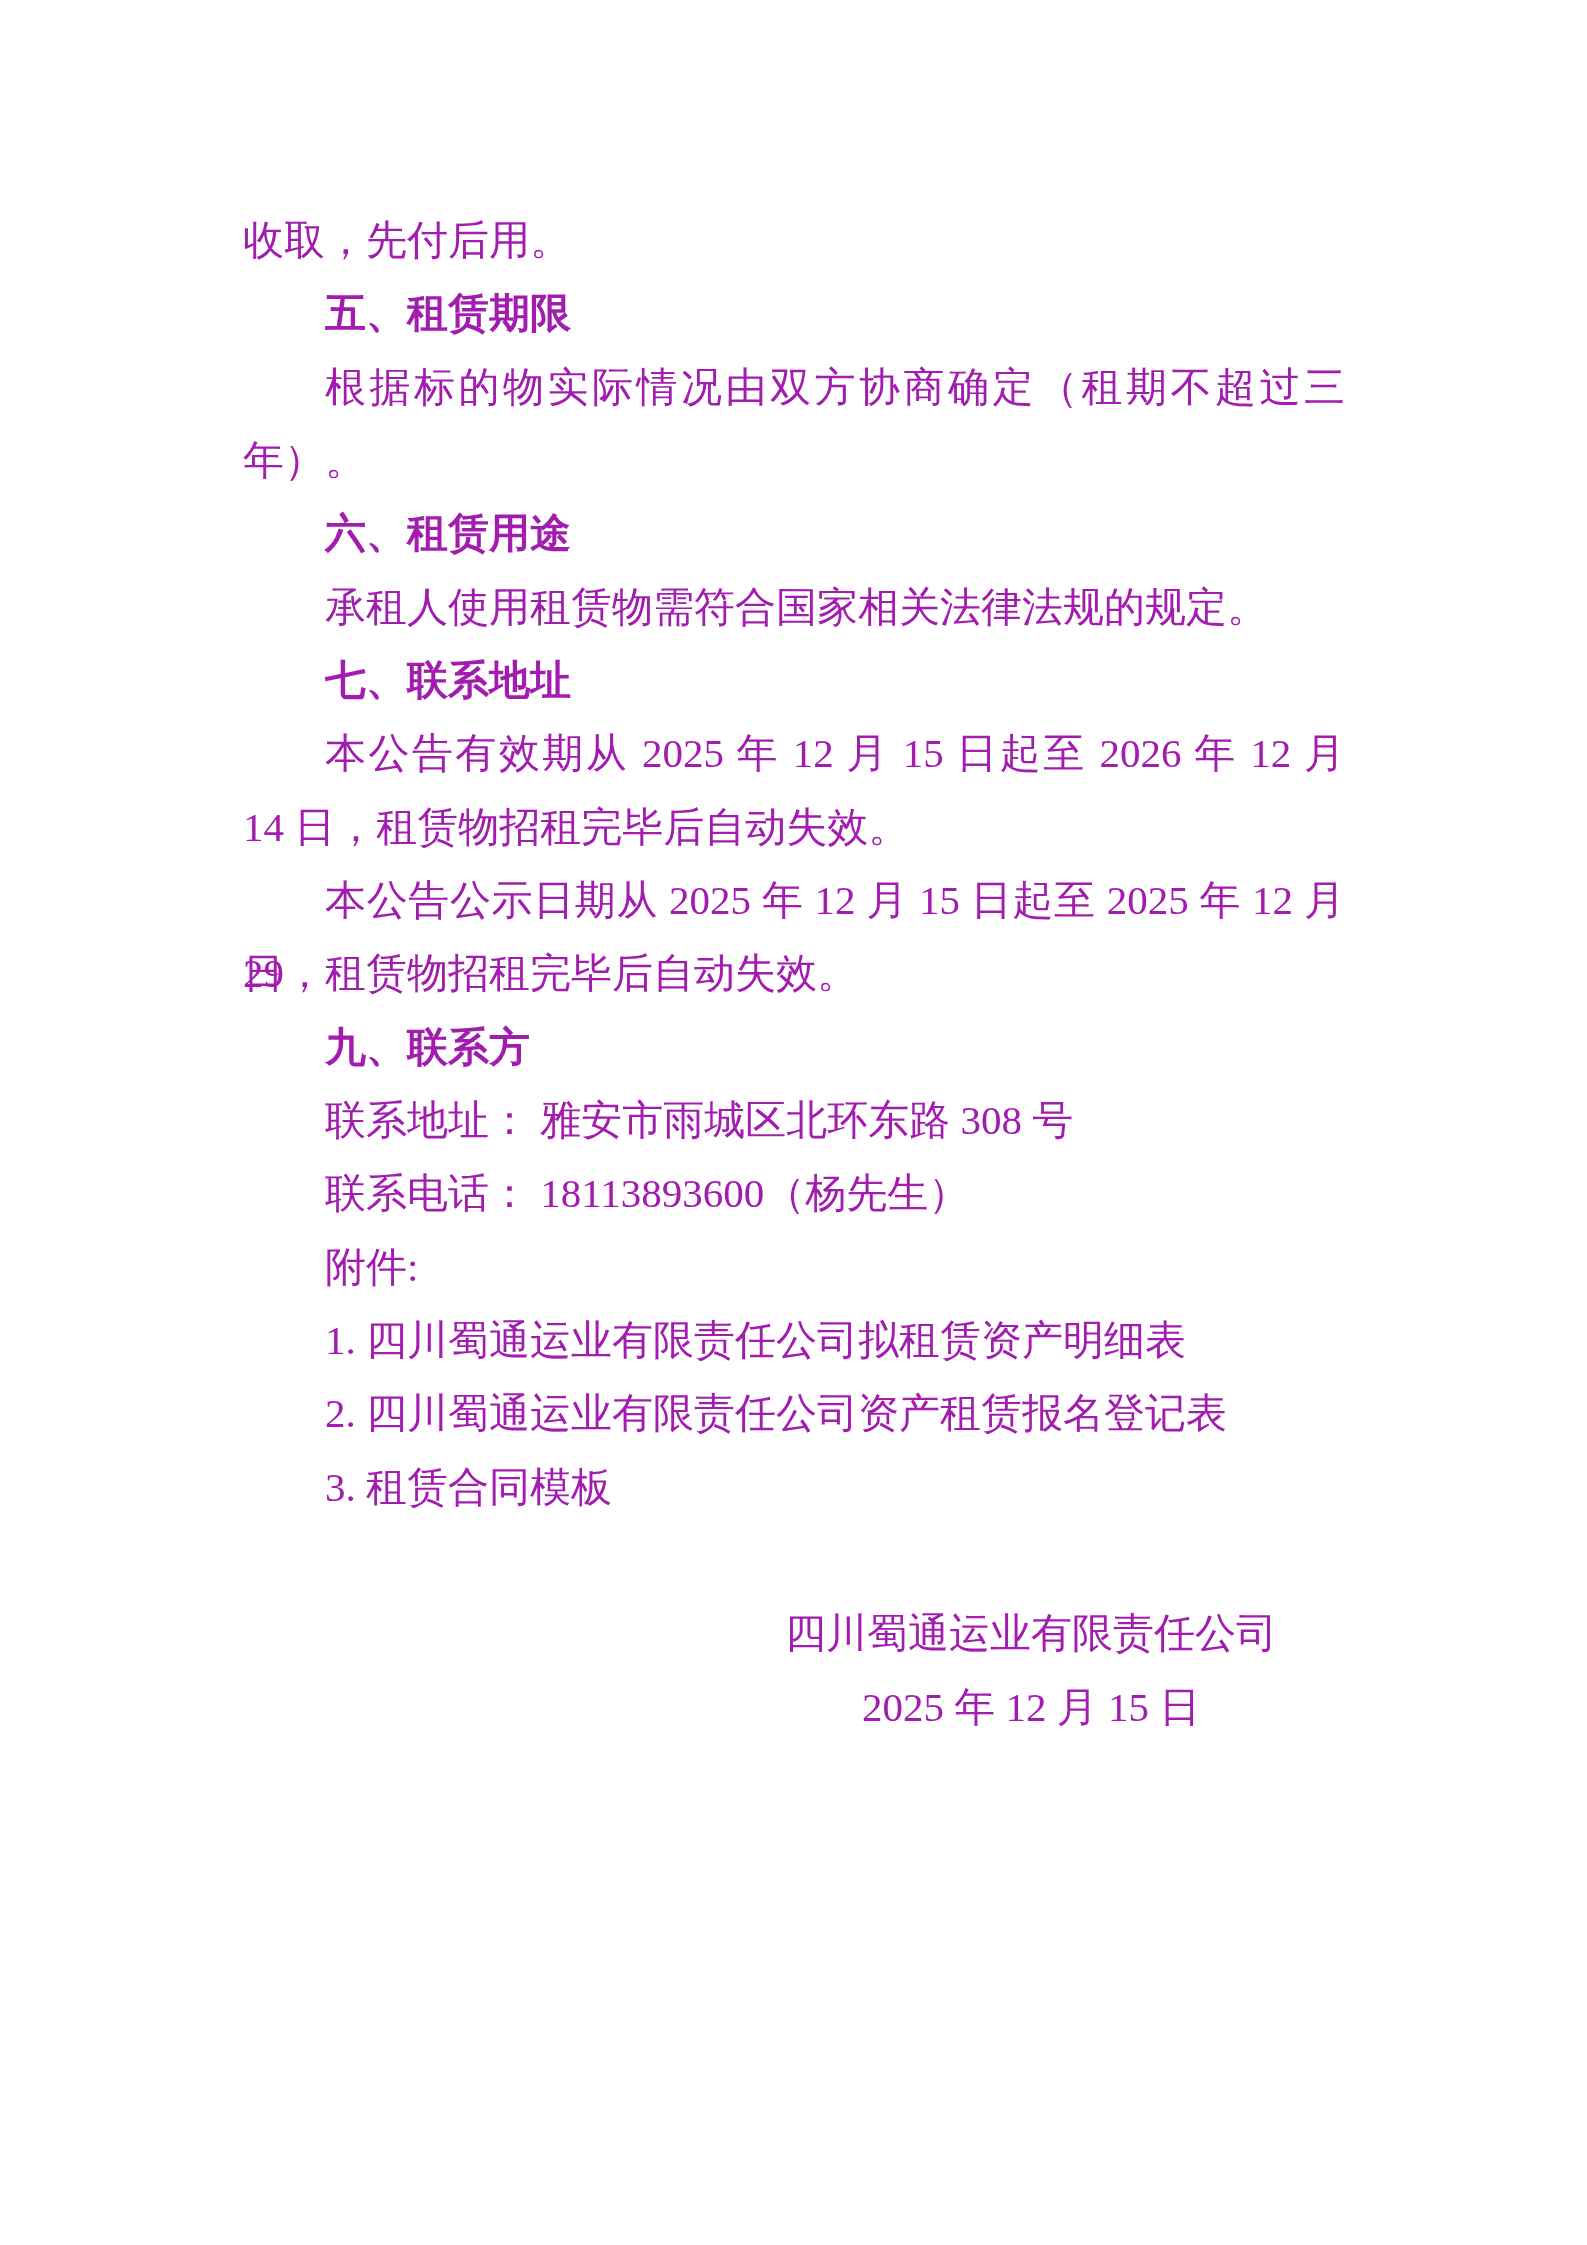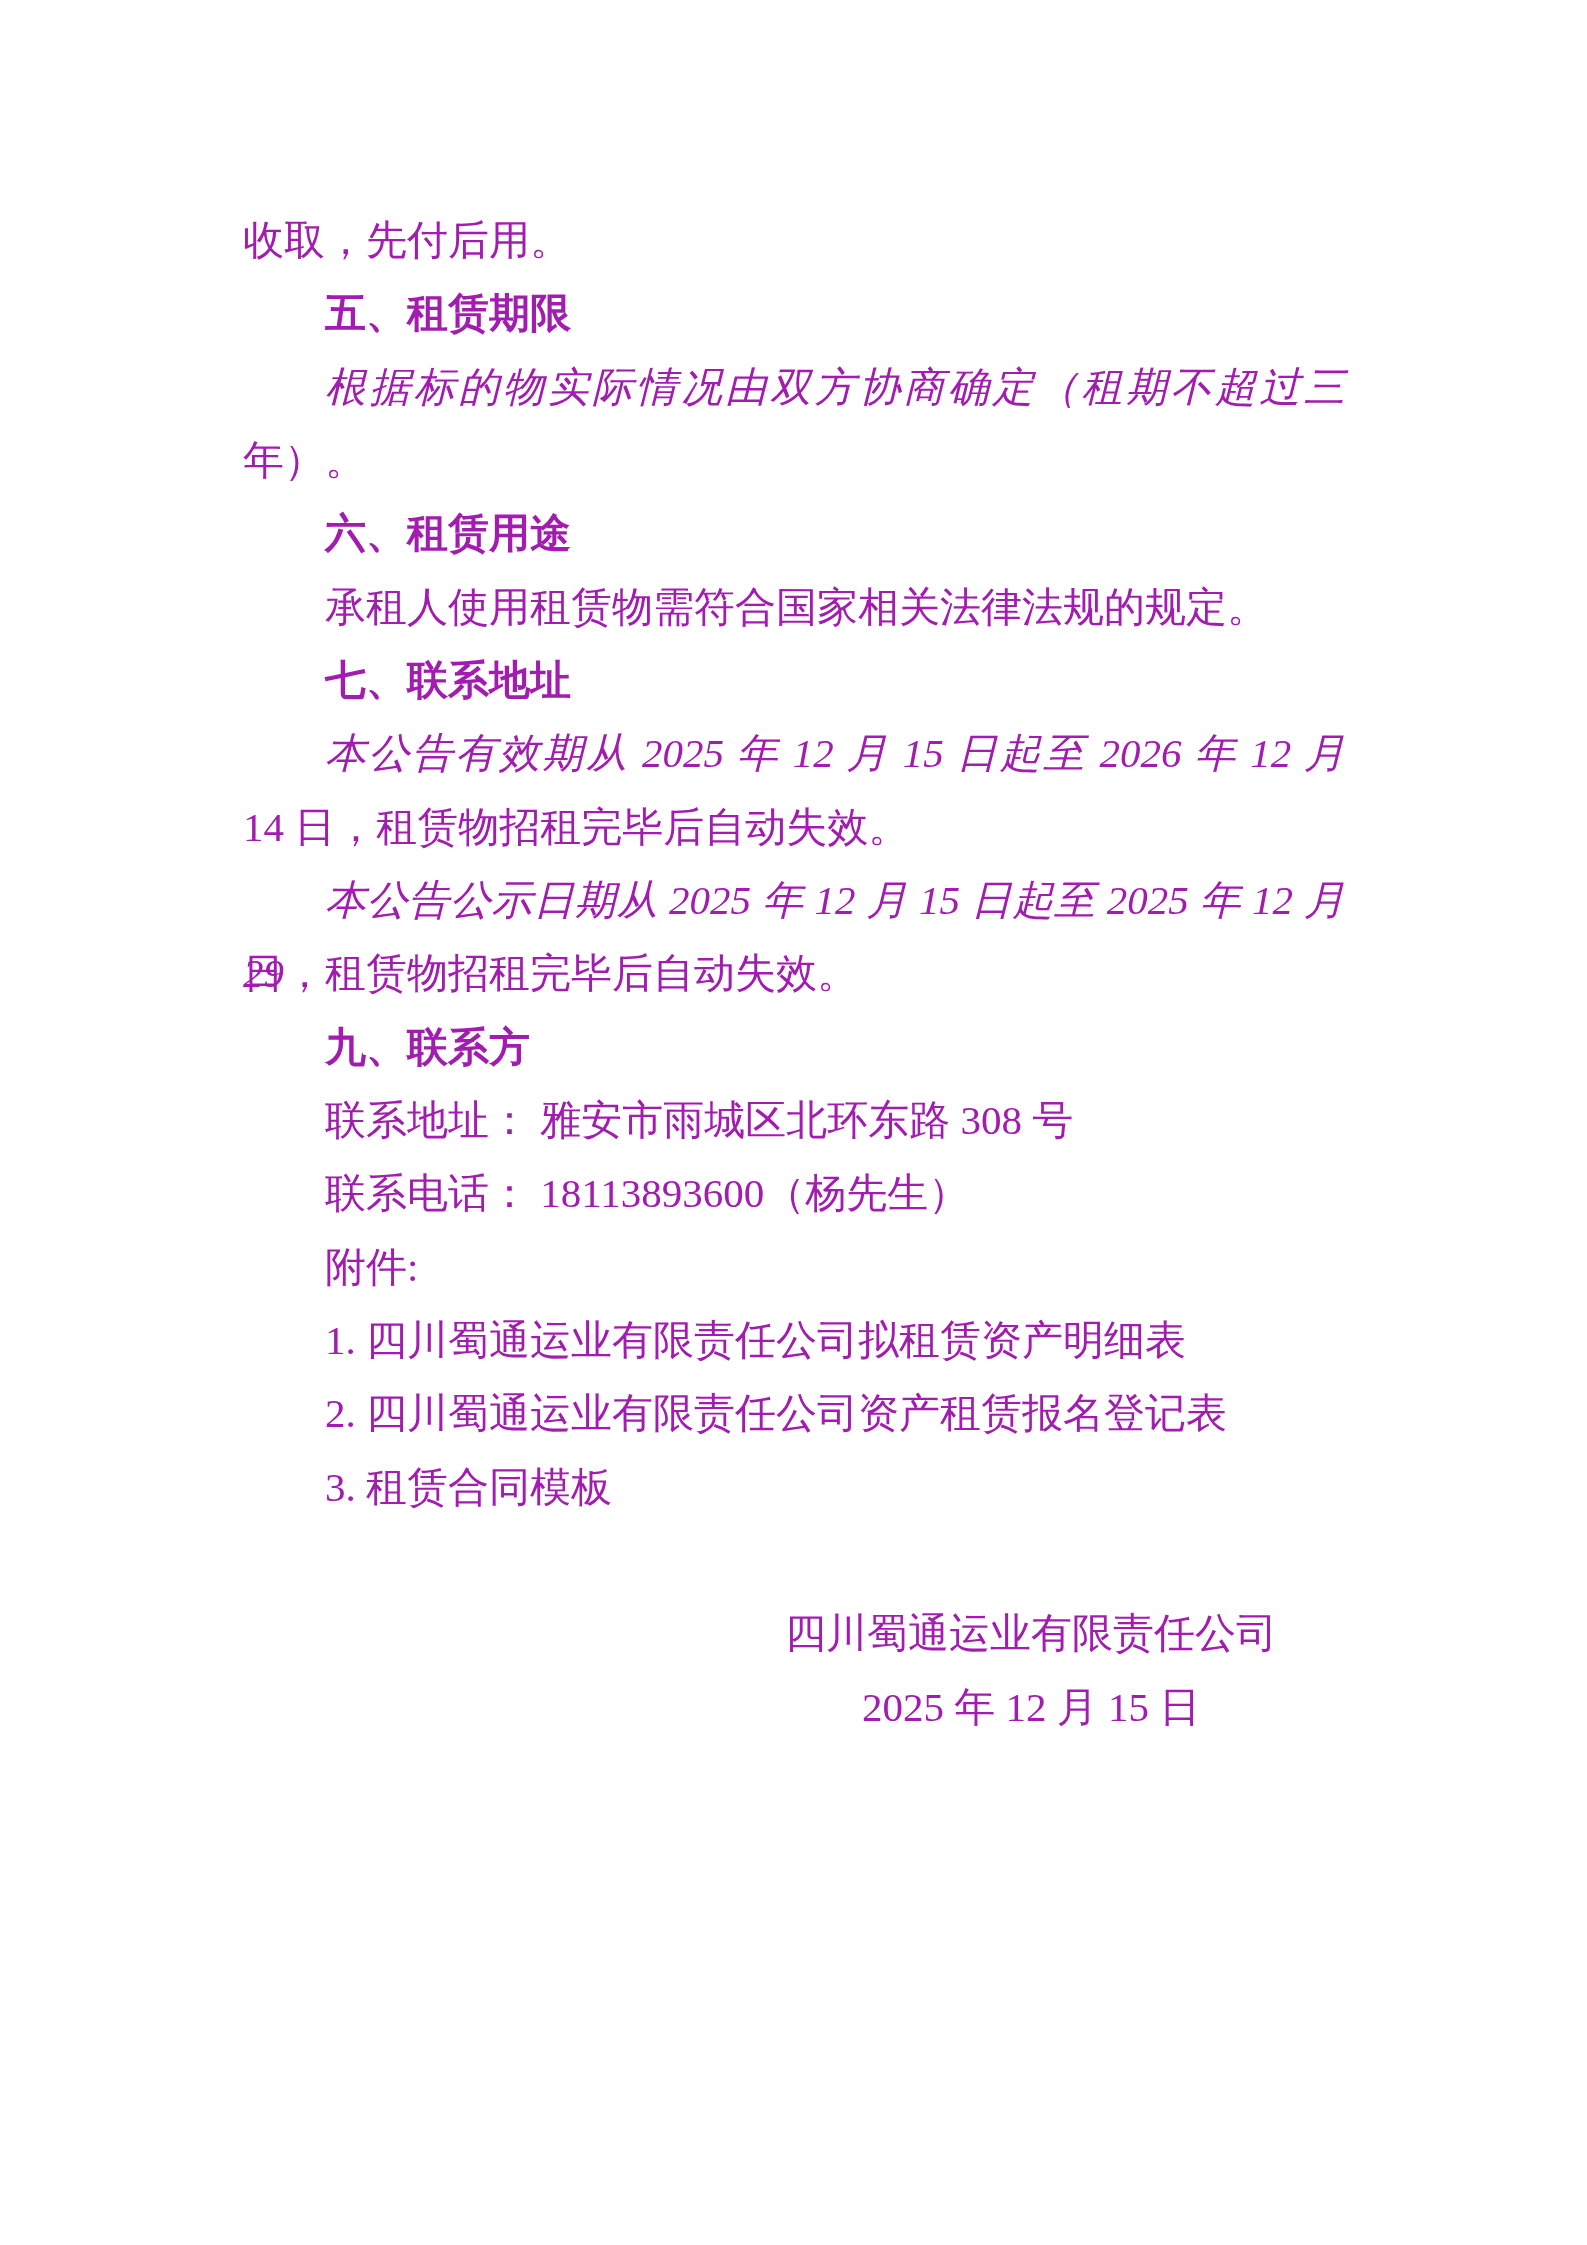--- a/index.html
+++ b/index.html
@@ -26,21 +26,20 @@
     color: #a21caf;
   }
   .indent {
     text-indent: 82px;
   }
   .justify {
     white-space: normal;
     text-align: justify;
     text-align-last: justify;
     text-justify: inter-character;
-    font-style: italic;
   }
   .heading {
     font-family: "Liberation Sans", "DejaVu Sans", sans-serif;
     font-weight: 700;
   }
   .spacer {
     height: 73.33px;
   }
   .signature {
     text-align: right;

